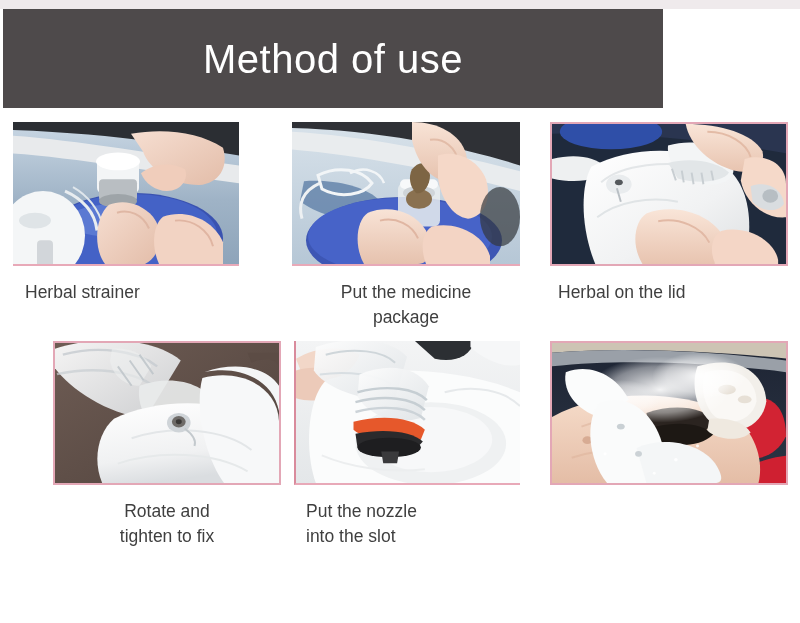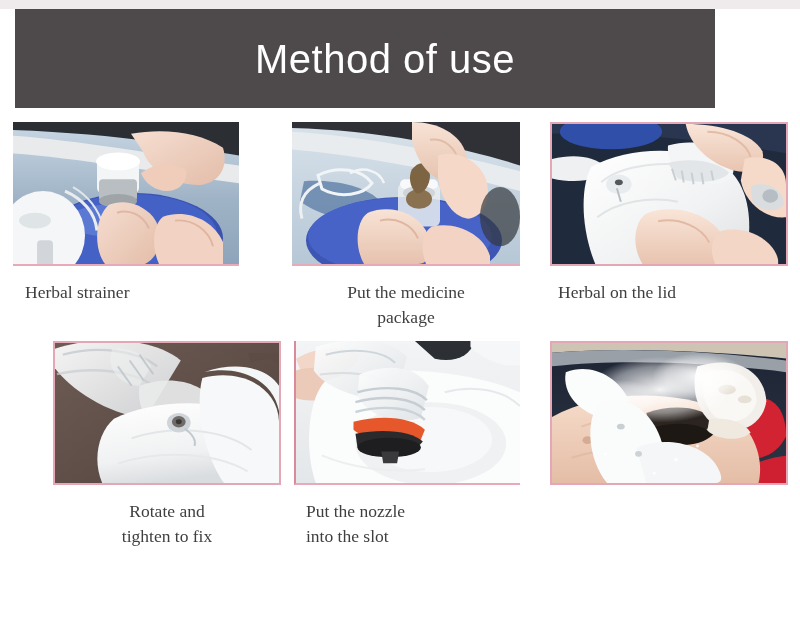--- a/index.html
+++ b/index.html
@@ -22,28 +22,27 @@
   }
   .top-strip {
     position: absolute;
     top: 0; left: 0;
     width: 800px;
     height: 9px;
     background: #efeaec;
   }
   .header-bar {
     position: absolute;
-    top: 9px; left: 15px;
+    top: 9px; left: 3px;
     width: 660px;
     height: 99px;
     background: #4e4a4b;
     display: flex;
     align-items: center;
     justify-content: center;
-    padding-left: 40px;
   }
   .header-title {
     color: #ffffff;
     font-size: 40px;
     font-weight: 400;
     letter-spacing: 0.5px;
     line-height: 1;
   }
   .grid {
     position: absolute;
@@ -81,21 +80,20 @@
     border: 2px solid #e3a7b6;
   }
   .photo > svg { display: block; width: 100%; height: 100%; }
   .caption {
     font-size: 17.5px;
     color: #3f3f3f;
     line-height: 1.42;
     margin-top: 14px;
     width: 100%;
     white-space: pre-line;
-    font-family: Liberation Serif, serif;
   }
   .cap-left   { text-align: left;   padding-left: 12px; }
   .cap-center { text-align: center; }
   .cap-c3     { text-align: left;   padding-left: 8px; }
 </style>
 </head>
 <body>
 
 <div class="page">
 

